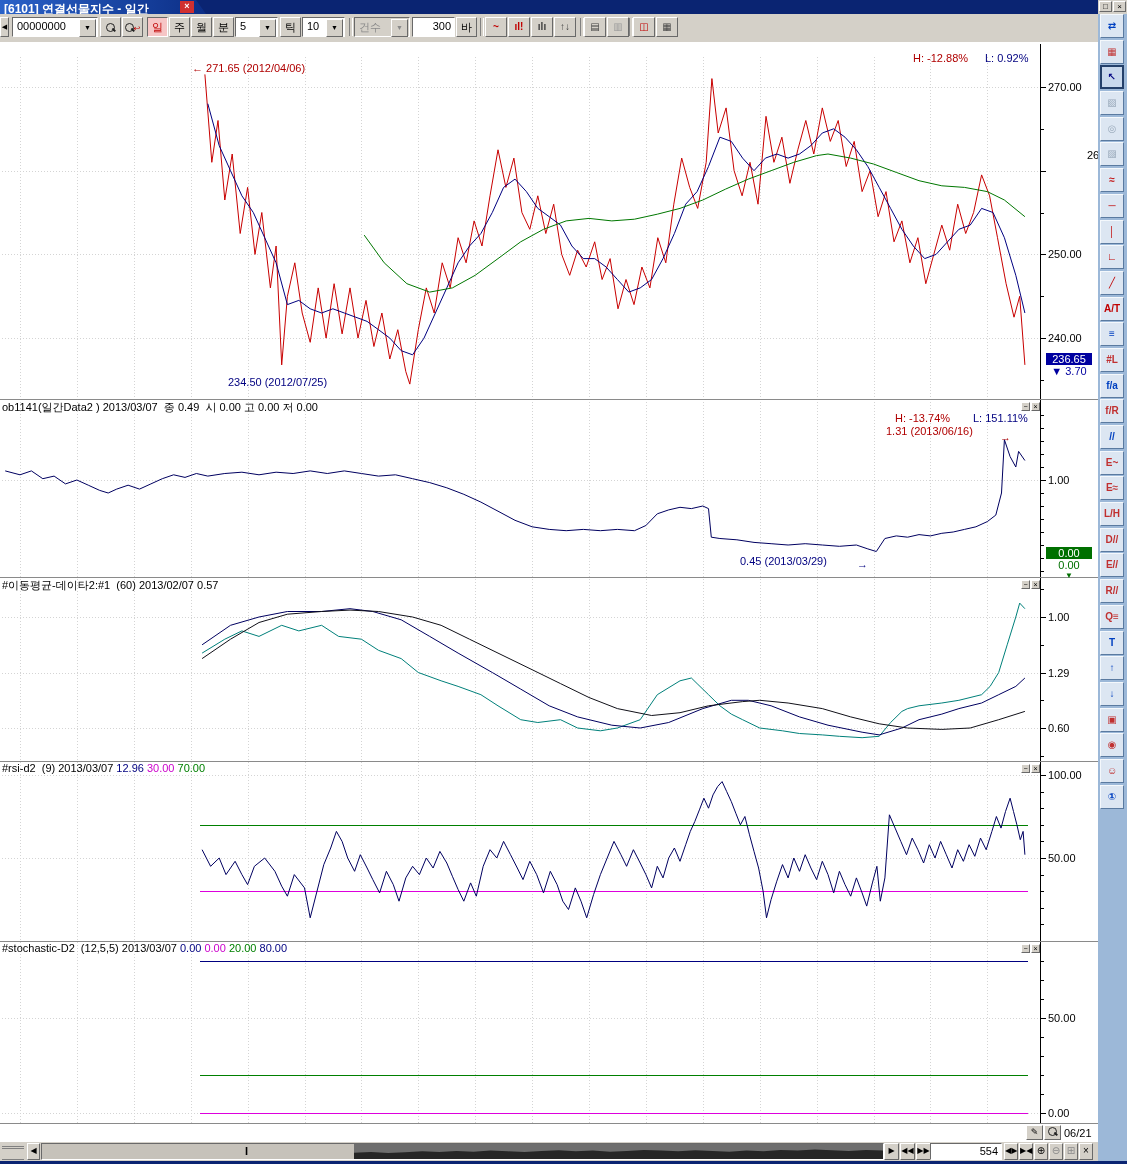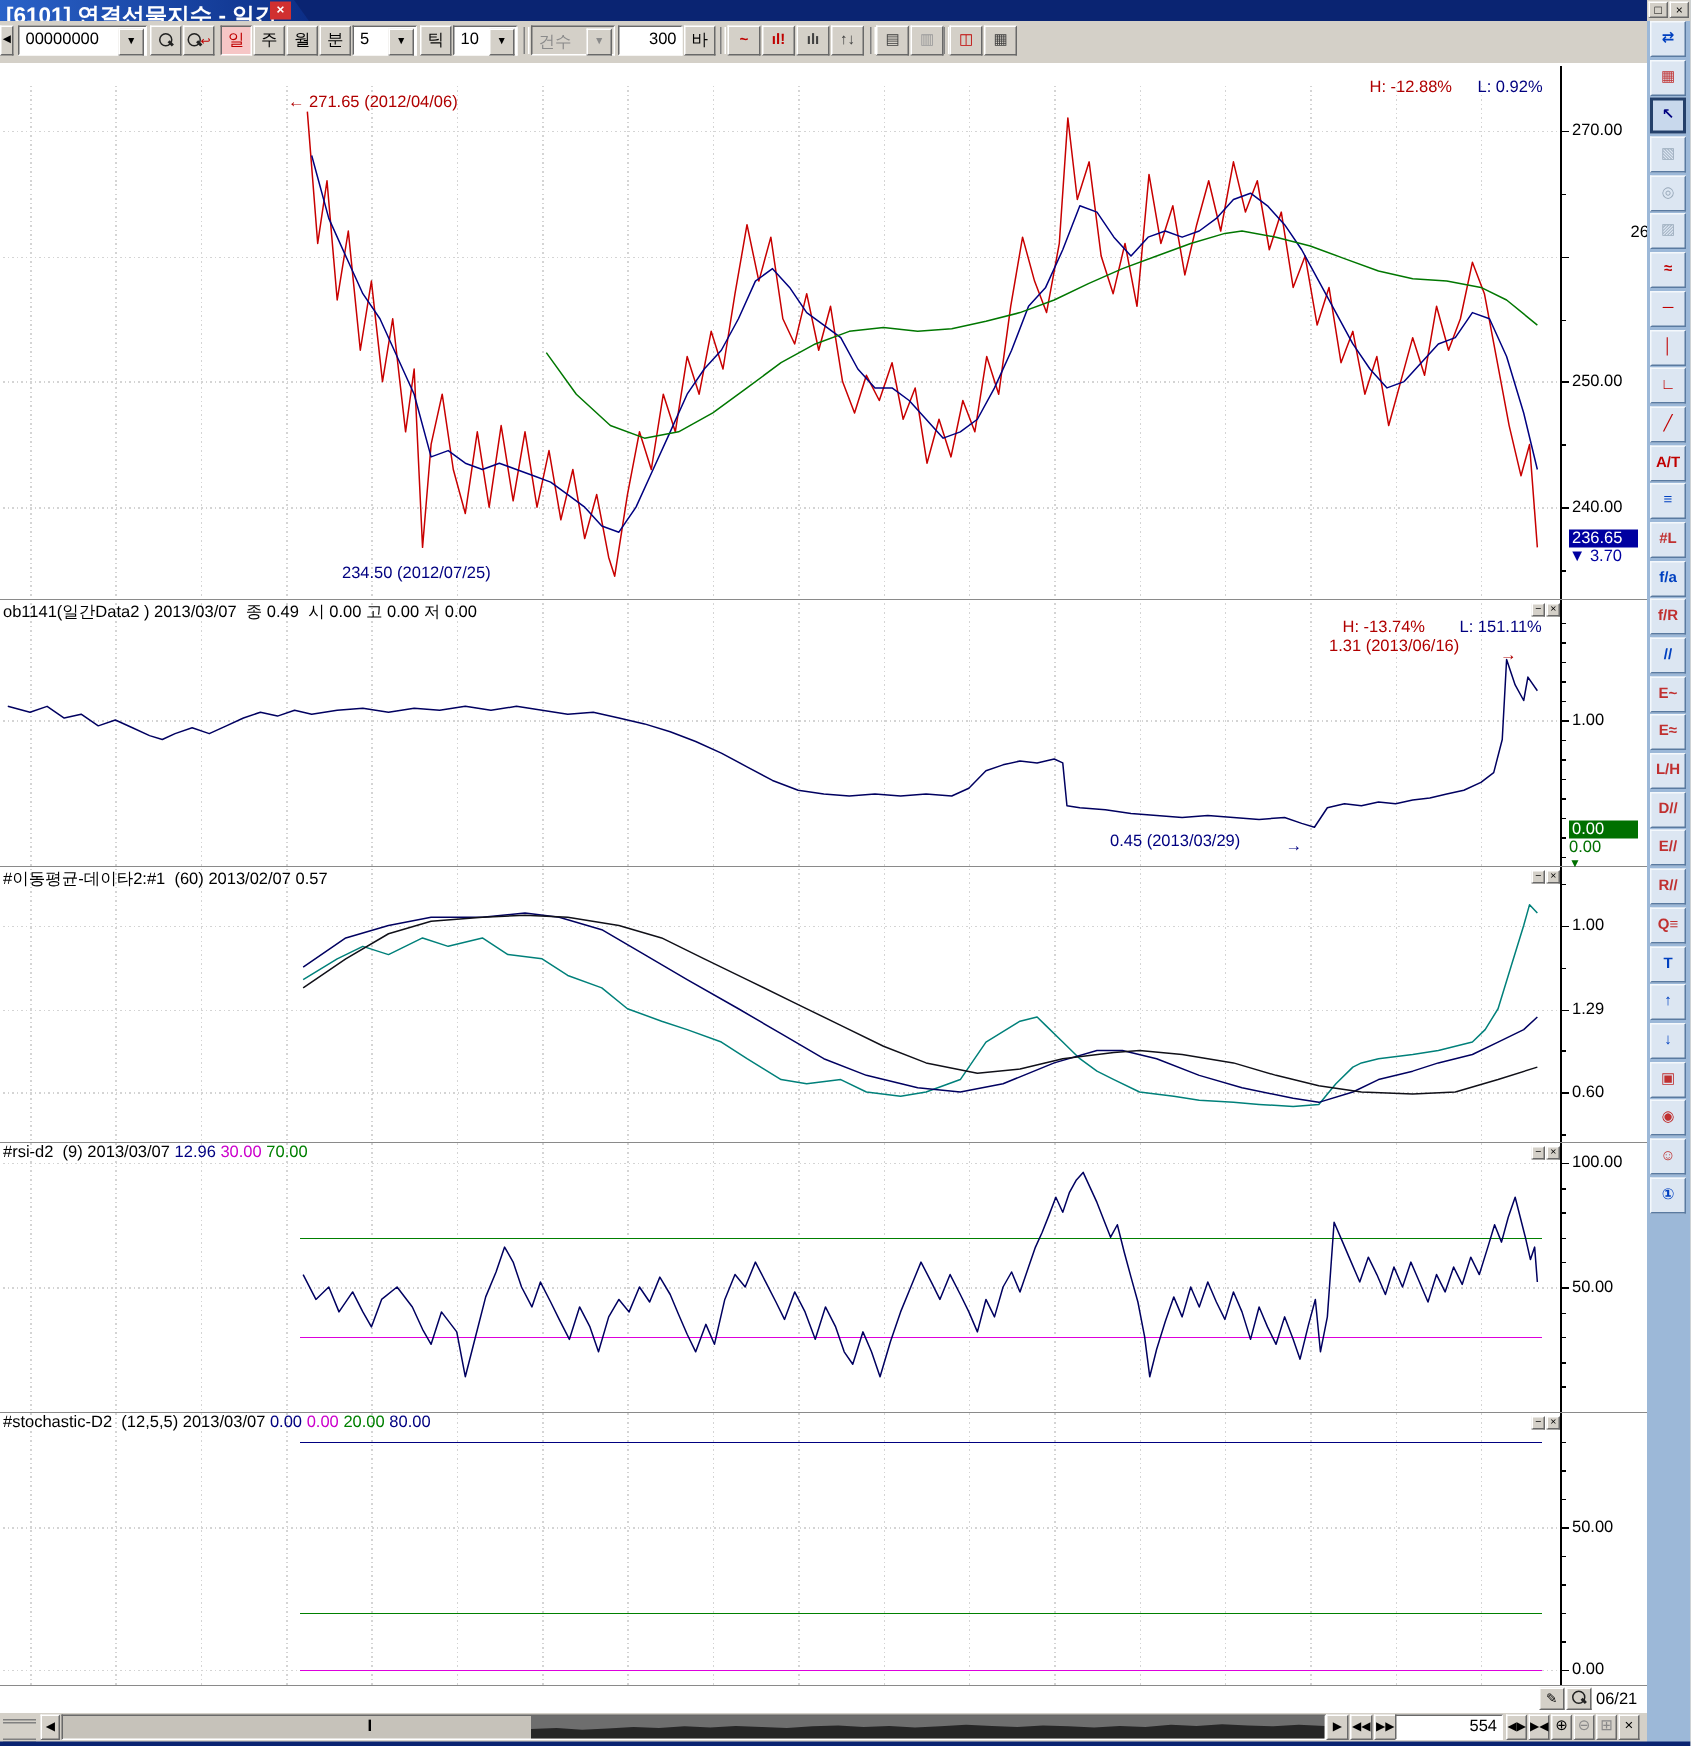--- a/index.html
+++ b/index.html
@@ -3,21 +3,21 @@
 <meta charset="utf-8">
 <style>
   html,body{margin:0;padding:0;background:#d4d0c8;}
   #app{position:relative;width:1127px;height:1164px;overflow:hidden;
        font-family:"Liberation Sans","DejaVu Sans",sans-serif;font-size:11px;color:#000;}
   
   #titlebar{position:absolute;left:0;top:0;width:1098px;height:14px;background:#0a2472;}
   #title-tab{position:absolute;left:0;top:0;width:206px;height:14px;
       background:linear-gradient(90deg,#2a62c8,#0c2e86);
       clip-path:polygon(0 0,196px 0,206px 100%,0 100%);}
-  #tab-title{position:absolute;left:4px;top:1px;color:#fff;font-weight:bold;font-size:15px;white-space:nowrap;}
+  #tab-title{position:absolute;left:4px;top:1px;color:#fff;font-weight:bold;font-size:12px;white-space:nowrap;}
   #tab-close{position:absolute;left:180px;top:1px;width:14px;height:12px;background:#d03030;
       color:#fff;font-size:9px;line-height:11px;text-align:center;font-weight:bold;cursor:default;}
   
   #toolbar{position:absolute;left:0;top:14px;width:1098px;height:28px;background:#d4d0c8;
       border-bottom:1px solid #404040;}
   .btn{position:absolute;top:3px;height:20px;background:#d4d0c8;
       border:1px solid;border-color:#ffffff #696969 #696969 #ffffff;
       font-size:11px;text-align:center;line-height:18px;box-sizing:border-box;}
   .btn.active{border-color:#696969 #ffffff #ffffff #696969;background:#f6c6c6;color:#c00000;}
   .btn.disabled{color:#8a8a8a;}
@@ -33,21 +33,21 @@
       border-left:1px solid #808080;border-right:1px solid #fff;}
   .tb-icon{font-size:10px;font-weight:bold;line-height:17px;}
   
   #chart-bg{position:absolute;left:0;top:42px;width:1098px;height:1100px;background:#fff;}
   #chart-svg{position:absolute;left:0;top:0;pointer-events:none;}
   #overlay{position:absolute;left:0;top:0;width:1127px;height:1164px;pointer-events:none;}
   .hdr{position:absolute;white-space:pre;font-size:11px;}
   .ann{position:absolute;white-space:pre;font-size:11px;}
   .ylab{position:absolute;left:1048px;font-size:11px;white-space:nowrap;}
   .xlab{position:absolute;top:1127px;font-size:11px;}
-  .badge{position:absolute;left:1046px;width:46px;font-size:11px;}
+  .badge{position:absolute;left:1046px;width:46px;text-align:center;font-size:11px;}
   .badge .v{color:#fff;padding:0 2px;}
   .pwin{position:absolute;width:9px;height:9px;background:#d4d0c8;border:1px solid;
       border-color:#ffffff #696969 #696969 #ffffff;font-size:7px;line-height:7px;
       text-align:center;box-sizing:border-box;pointer-events:auto;}
   
   #sidebar{position:absolute;left:1098px;top:0;width:29px;height:1164px;background:#9cb8d8;}
   #winbtns{position:absolute;left:0;top:0;width:29px;height:14px;background:#d4d0c8;}
   .wbtn{position:absolute;top:1px;width:13px;height:11px;background:#d4d0c8;
       border:1px solid;border-color:#ffffff #696969 #696969 #ffffff;
       font-size:8px;line-height:9px;text-align:center;box-sizing:border-box;}

